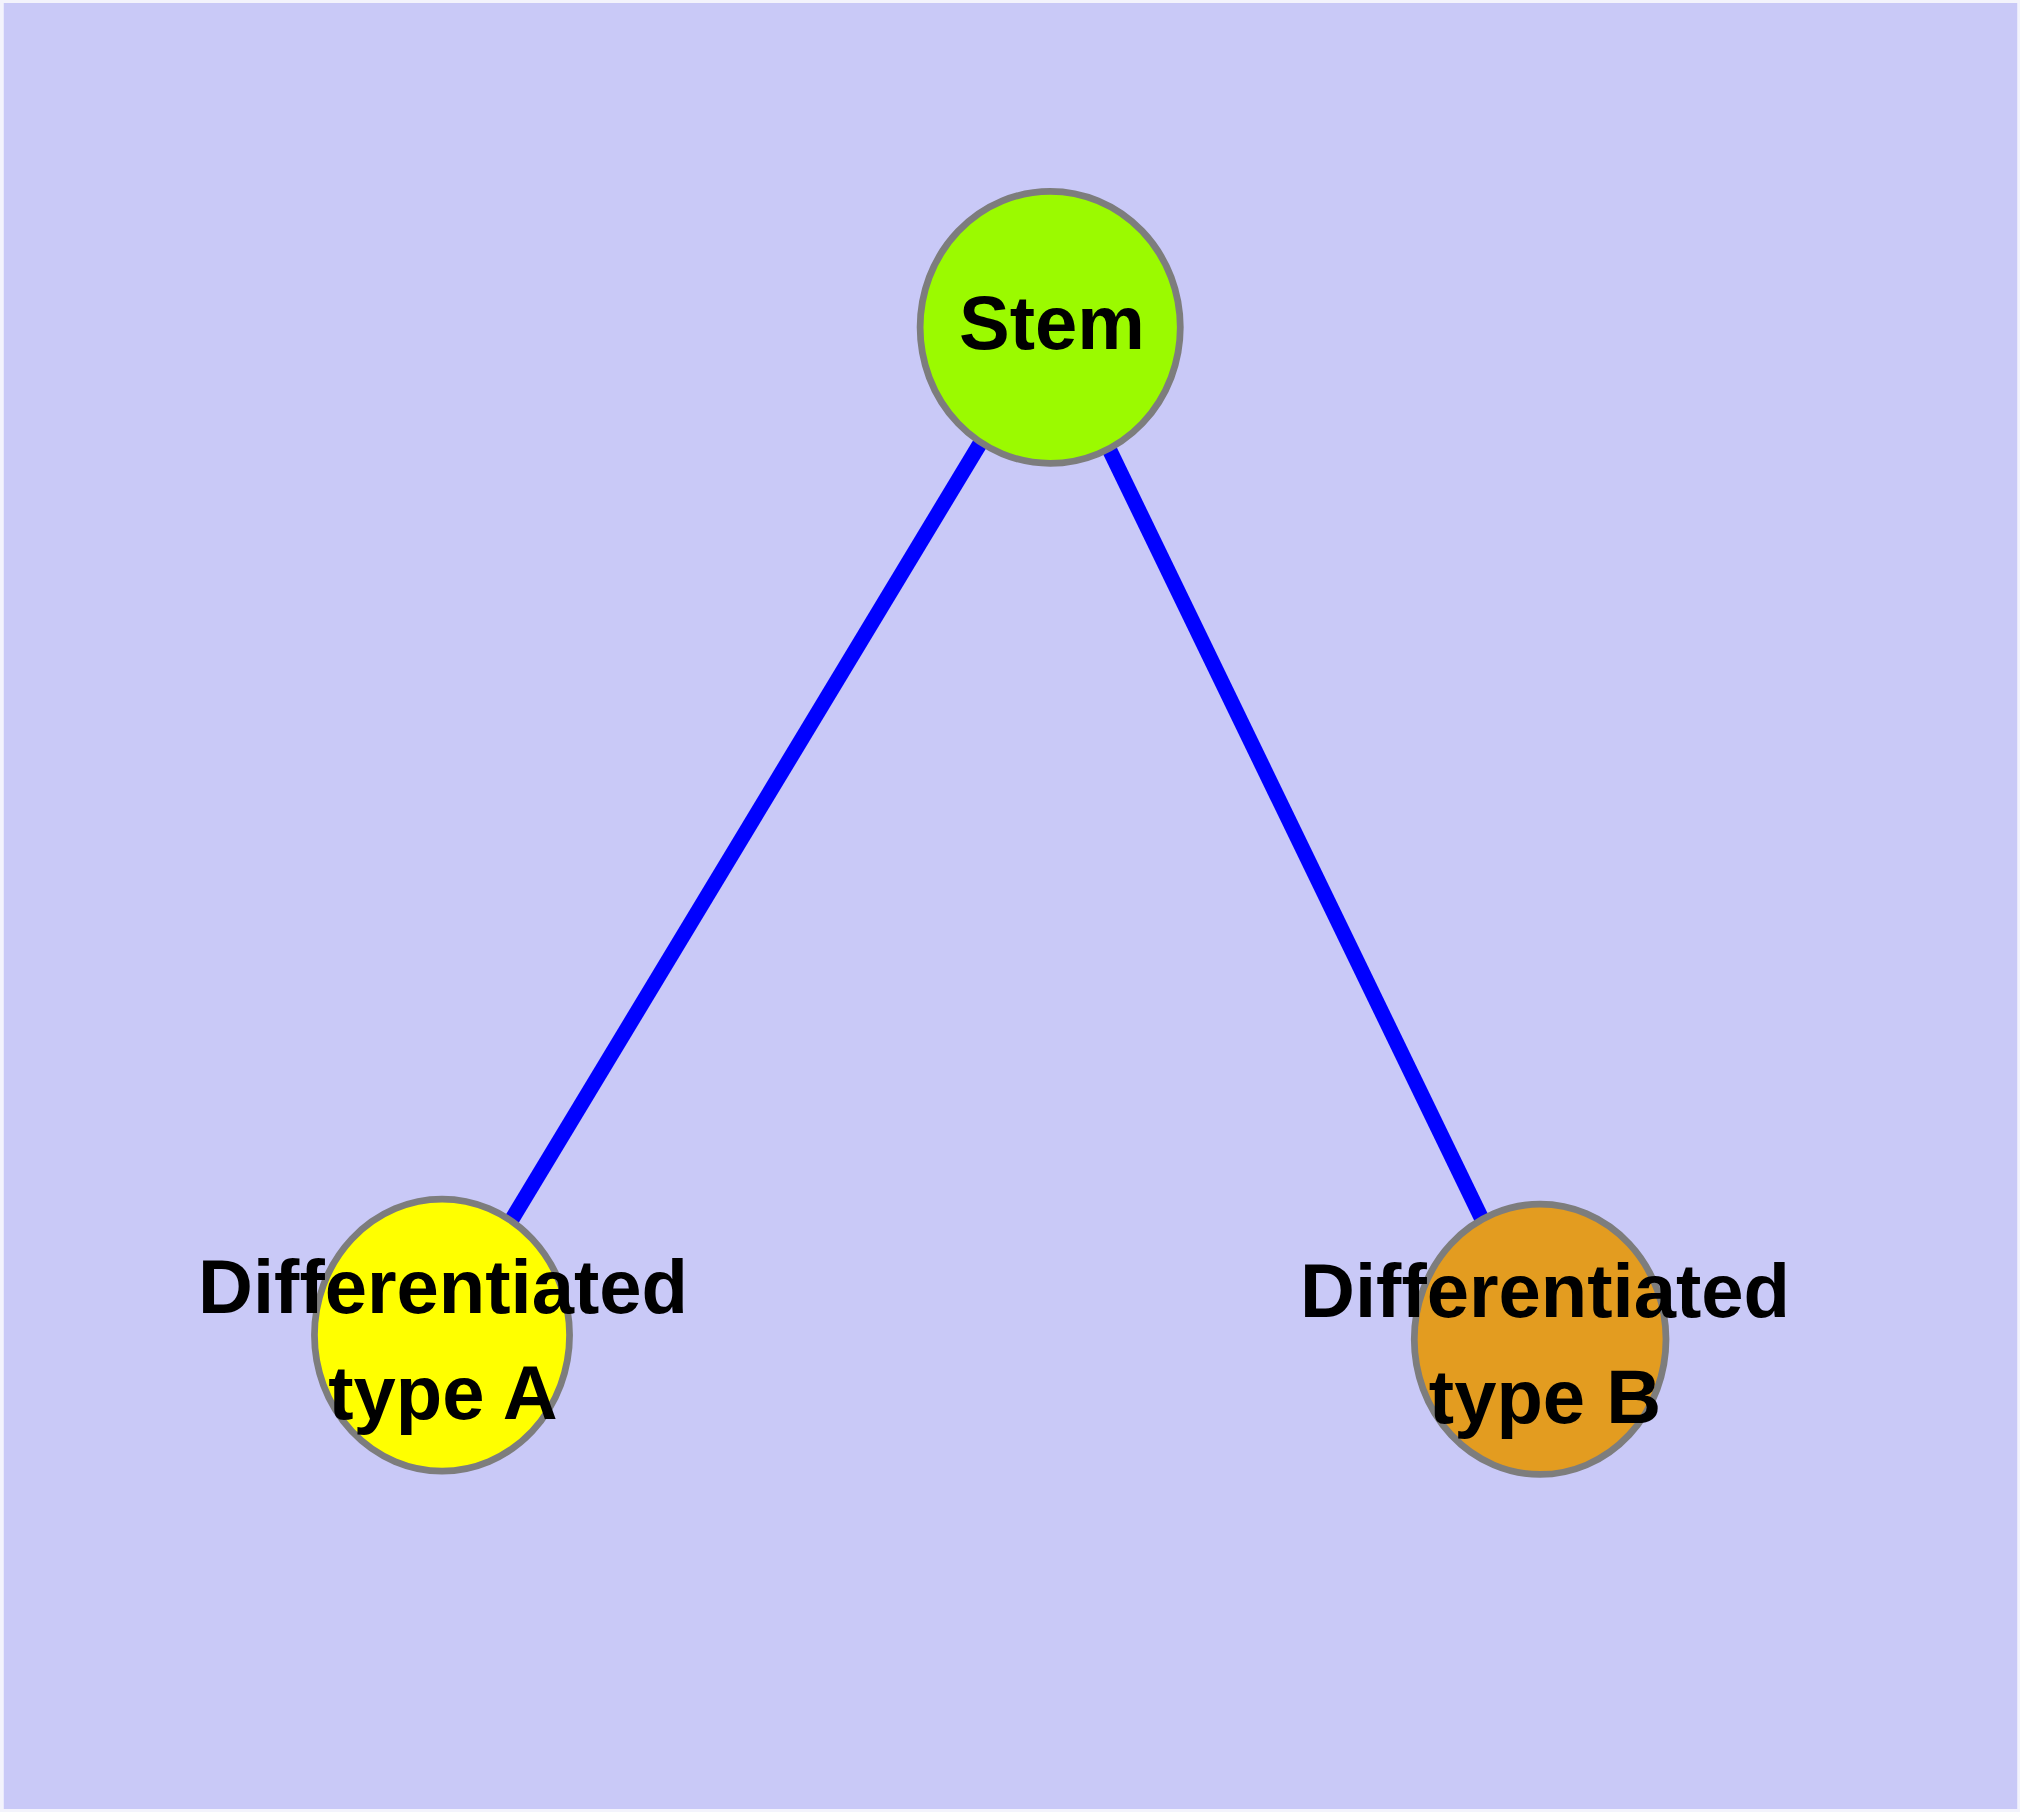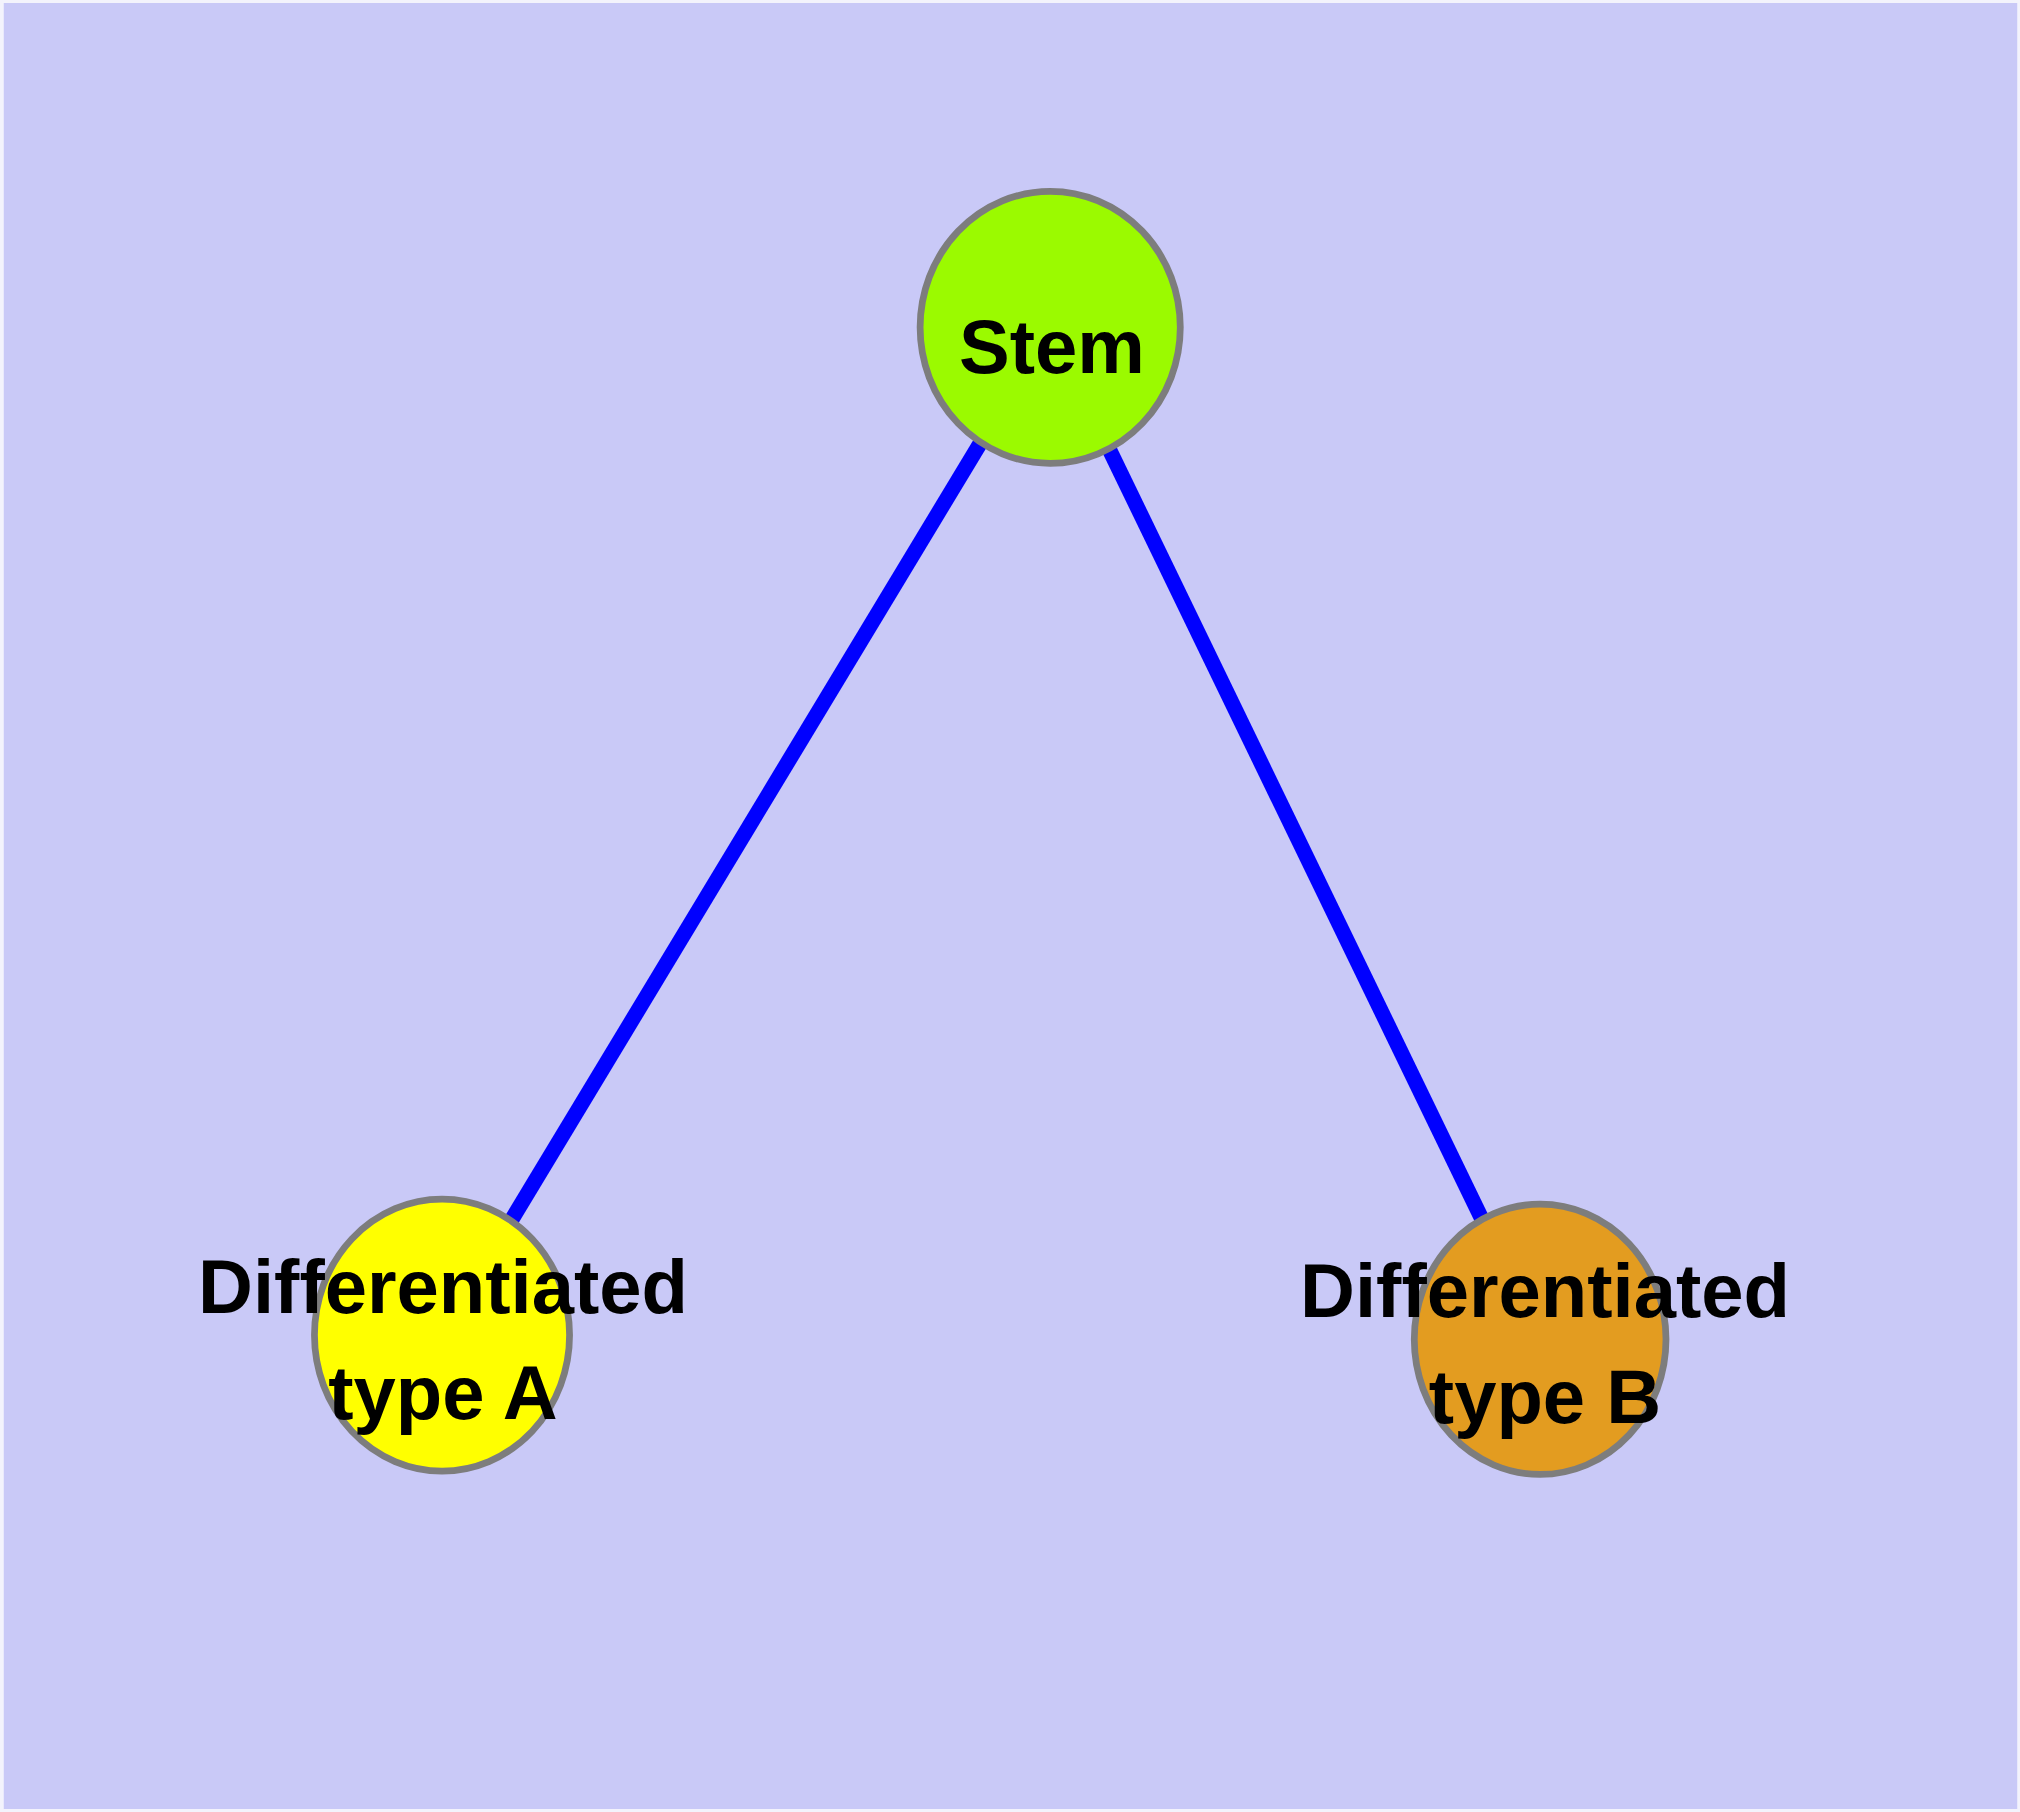--- a/index.html
+++ b/index.html
@@ -29,21 +29,21 @@
     transform: translate(-50%, -50%);
     font-size: 76px;
     font-weight: bold;
     line-height: 106px;
     color: #000000;
     text-align: center;
     white-space: pre-line;
     letter-spacing: 0px;
     pointer-events: none;
   }
-  #label-stem  { left: 1049px; top: 344px; }
+  #label-stem  { left: 1049px; top: 320px; }
   #label-typea { left: 440px;  top: 1337px; }
   #label-typeb { left: 1542px; top: 1341px; }
 </style>
 </head>
 <body>
 
 <div class="canvas">
 
   <svg class="graph-svg" viewBox="0 0 2384 2138" xmlns="http://www.w3.org/2000/svg">
 

